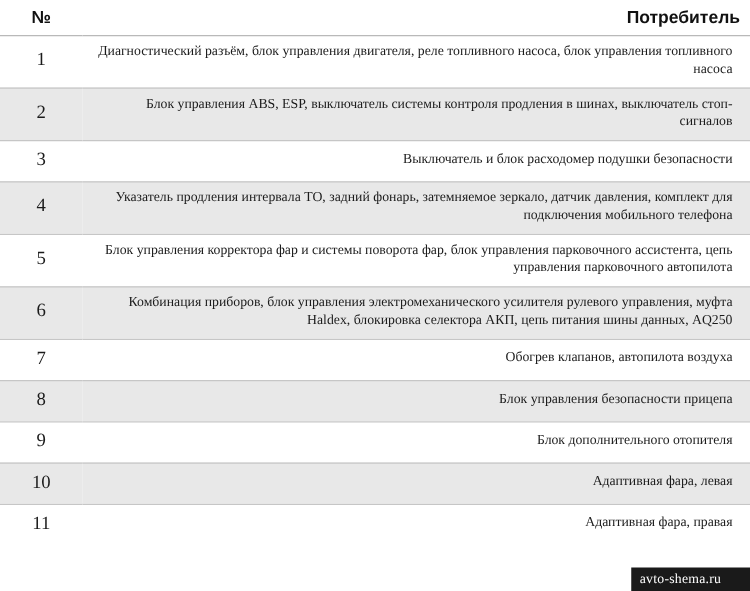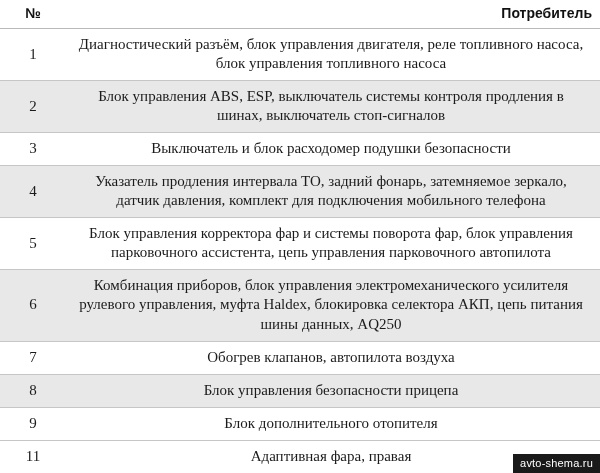--- a/index.html
+++ b/index.html
@@ -52,45 +52,45 @@
     padding: 6px 8px 7px 8px;
     vertical-align: middle;
     line-height: 1.27;
   }
   tbody td.cell-num {
     text-align: center;
     font-size: 15px;
     color: #1b1b1b;
   }
   tbody td.cell-cons {
-    text-align: center;
+    text-align: right;
     padding-left: 10px;
     padding-right: 14px;
-    font-size: 15px;
+    font-size: 11px;
   }
   tbody tr.row-even td {
     background: #ffffff;
   }
   tbody tr.row-odd td {
     background: #e8e8e8;
   }
   tbody tr:last-child td {
     border-bottom: none;
   }
 
   .watermark {
     position: absolute;
     right: 0;
     bottom: 0;
     background: #1a1a1a;
     color: #ffffff;
-    font-family: Liberation Sans, sans-serif;
+    font-family: Liberation Serif, serif;
     font-size: 11px;
     letter-spacing: 0.2px;
-    padding: 3px 7px 4px 7px;
+    padding: 3px 23px 4px 7px;
   }
 </style>
 </head>
 <body>
 
 <div class="table-wrap">
   <table class="fuse-table">
     <colgroup>
       <col class="col-num">
       <col class="col-cons">
@@ -131,20 +131,24 @@
         <td class="cell-cons">Обогрев клапанов, автопилота воздуха</td>
       </tr>
       <tr class="row-odd">
         <td class="cell-num">8</td>
         <td class="cell-cons">Блок управления безопасности прицепа</td>
       </tr>
       <tr class="row-even">
         <td class="cell-num">9</td>
         <td class="cell-cons">Блок дополнительного отопителя</td>
       </tr>
+      <tr class="row-odd">
+        <td class="cell-num">10</td>
+        <td class="cell-cons">Адаптивная фара, левая</td>
+      </tr>
       <tr class="row-even">
         <td class="cell-num">11</td>
         <td class="cell-cons">Адаптивная фара, правая</td>
       </tr>
 
     </tbody>
   </table>
   <div class="watermark">avto-shema.ru</div>
 </div>
 

